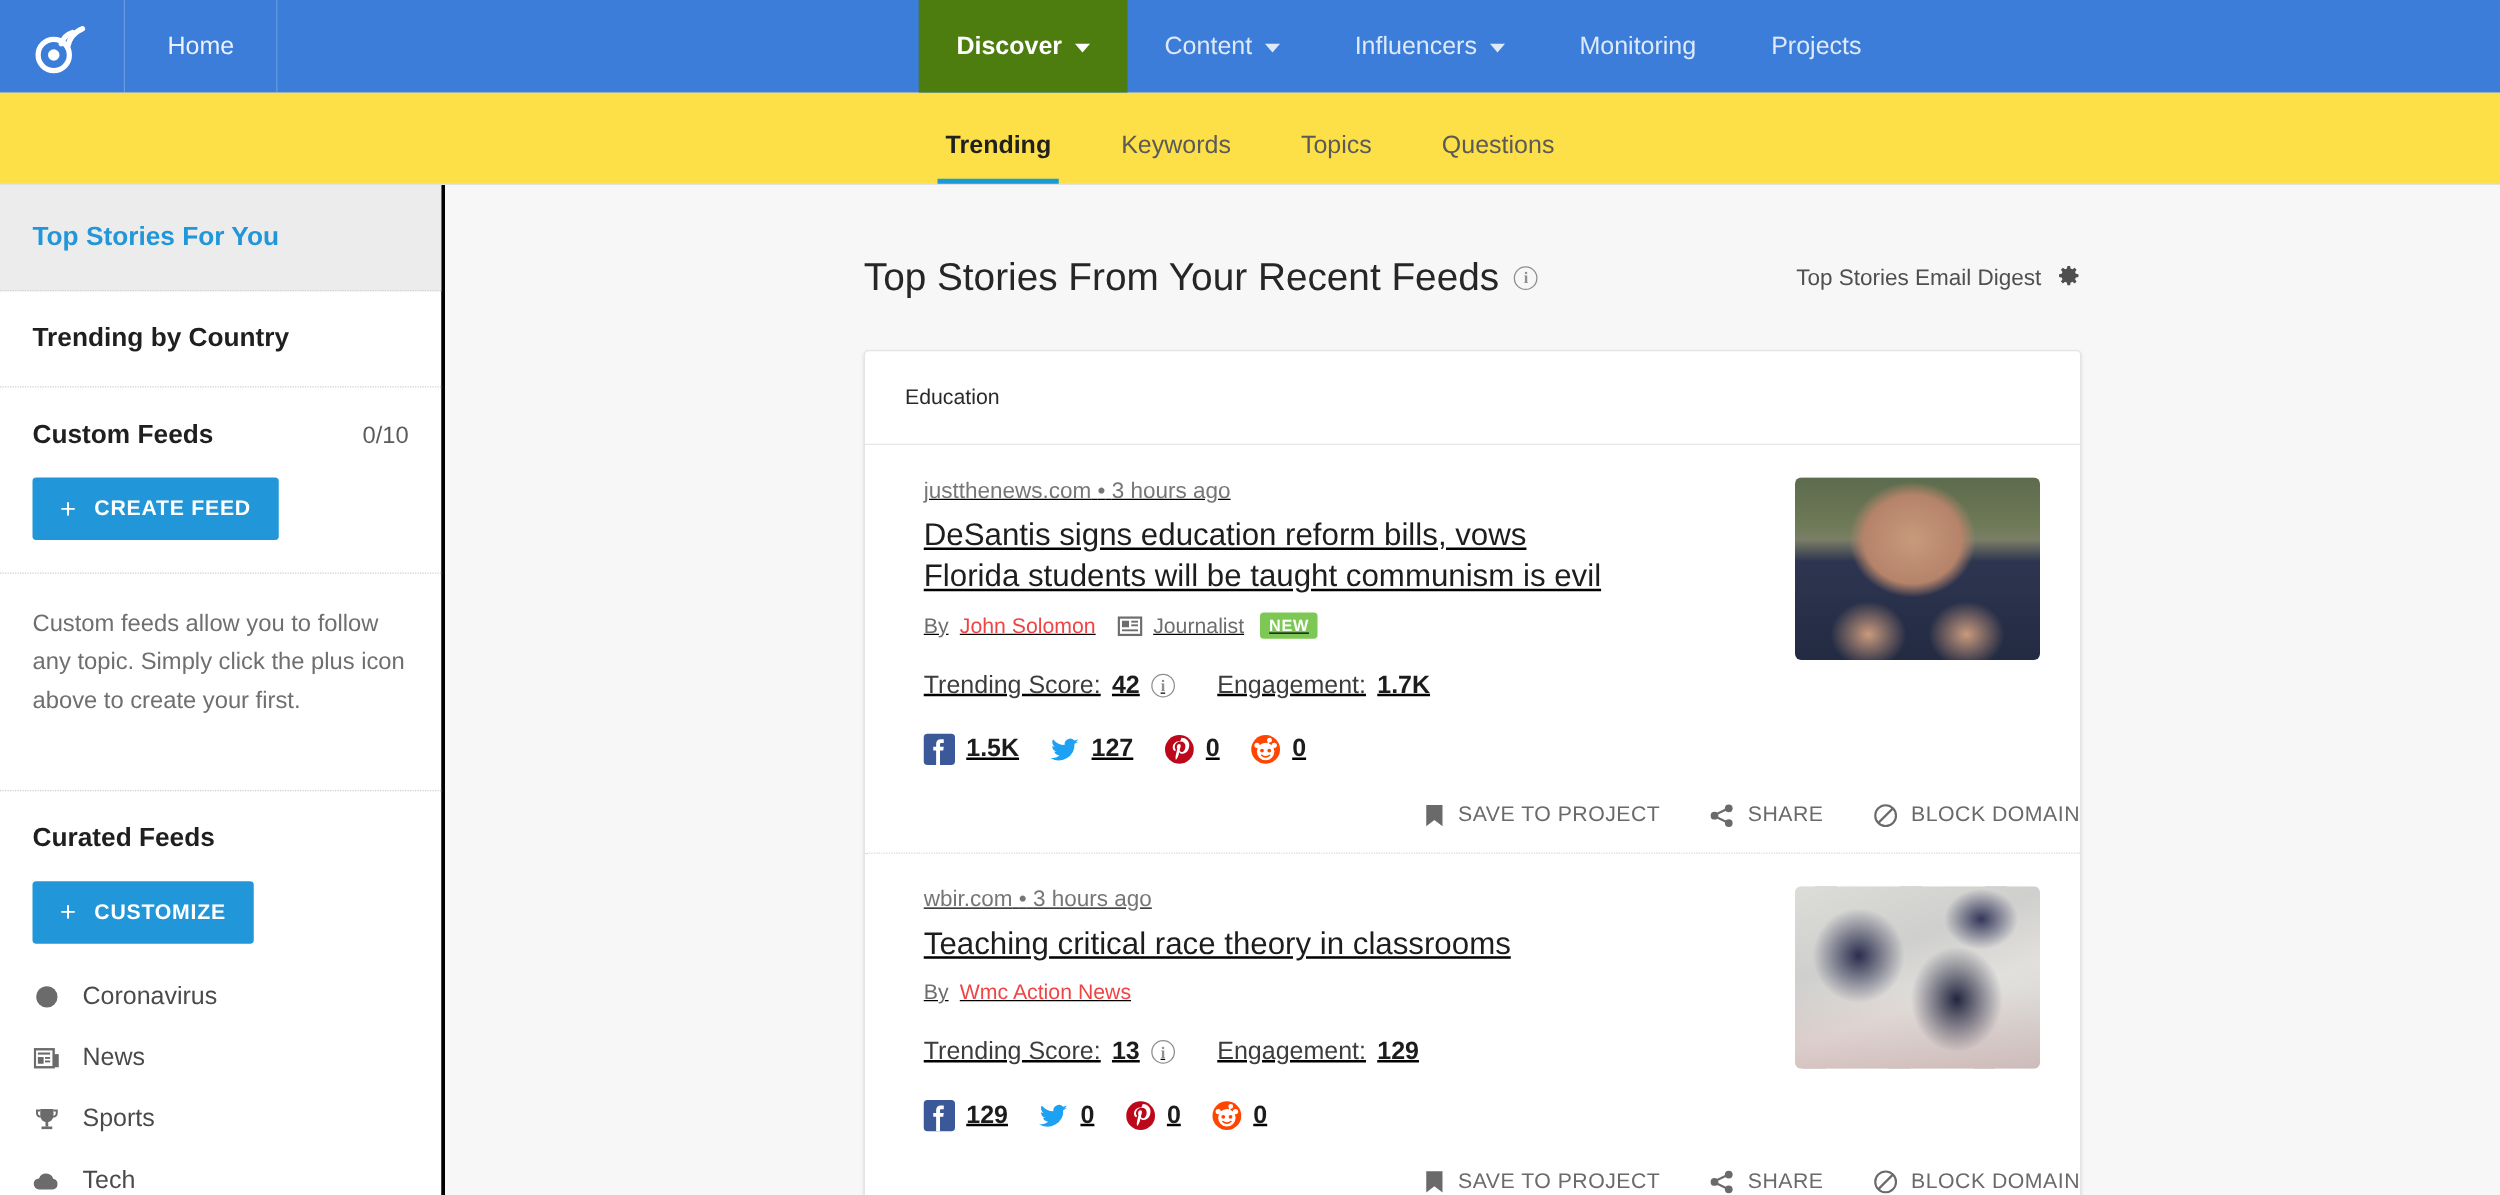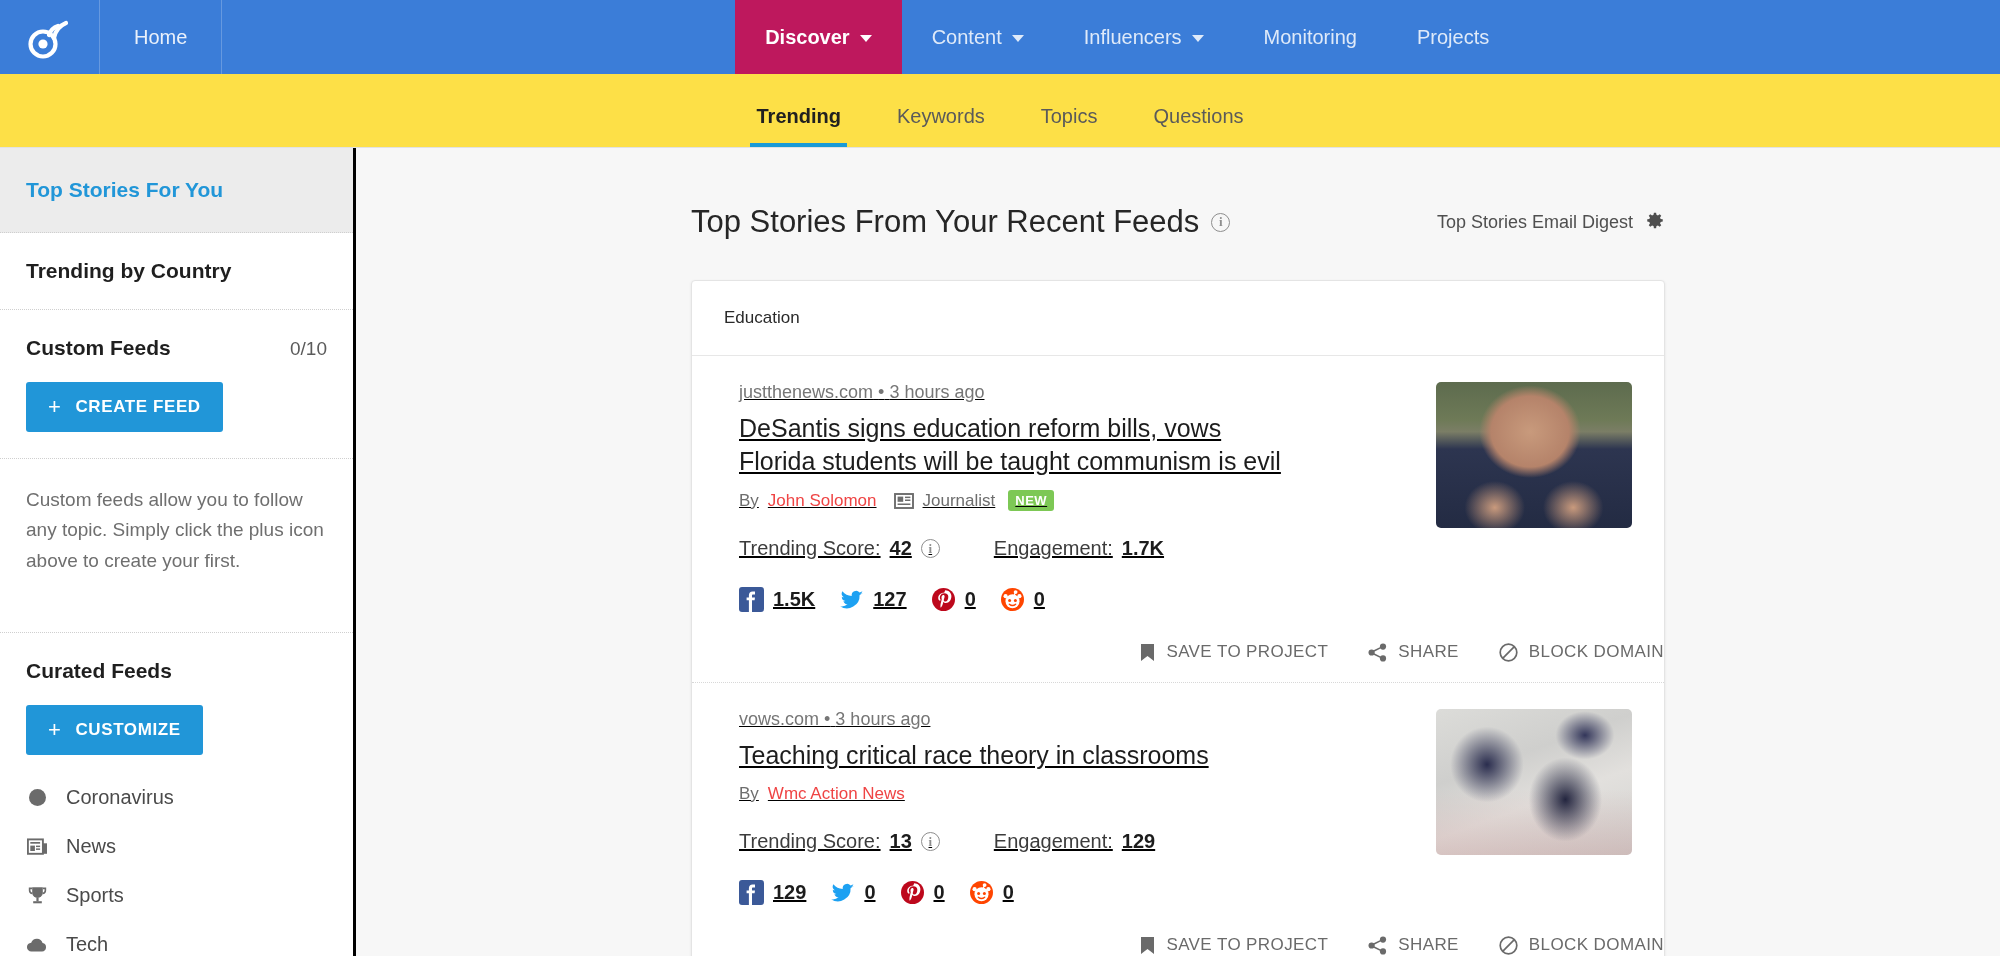--- a/index.html
+++ b/index.html
@@ -36,21 +36,21 @@
   .nav-center { display: flex; align-items: stretch; }
   .nav-item {
     display: flex; align-items: center; gap: 10px;
     padding: 0 30px;
     color: #dfeaf9;
     font-size: 20px;
     cursor: pointer;
     white-space: nowrap;
   }
   .nav-item.active {
-    background: #be185d;
+    background: #4d7c0f;
     color: #ffffff;
     font-weight: bold;
     margin-left: 32px;
   }
   .chev {
     display: inline-block;
     width: 0; height: 0;
     border-left: 6px solid transparent;
     border-right: 6px solid transparent;
     border-top: 7px solid currentColor;
@@ -222,21 +222,21 @@
     max-width: 560px;
   }
   .story-by { display: flex; align-items: center; gap: 9px; font-size: 17px; color: #6d6d6d; }
   .author-link { color: #ef4444; cursor: pointer; }
   .jour-ic { width: 20px; height: 16px; margin-left: 8px; }
   .badge-new {
     background: #7dc855; color: #ffffff;
     font-size: 13px; font-weight: bold; letter-spacing: 0.5px;
     padding: 3px 7px; border-radius: 3px; margin-left: 4px;
   }
-  .scores { margin-top: 26px; font-size: 20px; color: #3c3c3c; display: flex; align-items: flex-start; gap: 54px; }
+  .scores { margin-top: 26px; font-size: 20px; color: #3c3c3c; display: flex; align-items: flex-start; gap: 34px; }
   .scores b { color: #1c1c1c; }
   .score-item { display: flex; align-items: center; gap: 9px; }
   .socials { margin-top: 27px; display: flex; align-items: center; gap: 24px; font-size: 20px; color: #1c1c1c; font-weight: bold; }
   .soc { display: flex; align-items: center; gap: 9px; }
   .soc-ic { width: 25px; height: 25px; border-radius: 3px; display: inline-flex; align-items: center; justify-content: center; flex: 0 0 auto; }
   .thumb {
     width: 196px; height: 146px;
     border-radius: 5px;
     flex: 0 0 auto;
     background-size: cover;
@@ -551,21 +551,21 @@
                 </svg>
               <span>BLOCK DOMAIN</span>
             </span>
           </div>
         </div>
 
         <div>
           <div class="story" style="border-bottom:none;">
             <div class="story-body">
               <div class="story-meta">
-                <span>vows.com</span>
+                <span>wbir.com</span>
                 <span>•</span>
                 <span>3 hours ago</span>
               </div>
               <div class="story-title">Teaching critical race theory in classrooms</div>
               <div class="story-by">
                 <span>By</span>
                 <span class="author-link">Wmc Action News</span>
               </div>
 
               <div class="scores">

